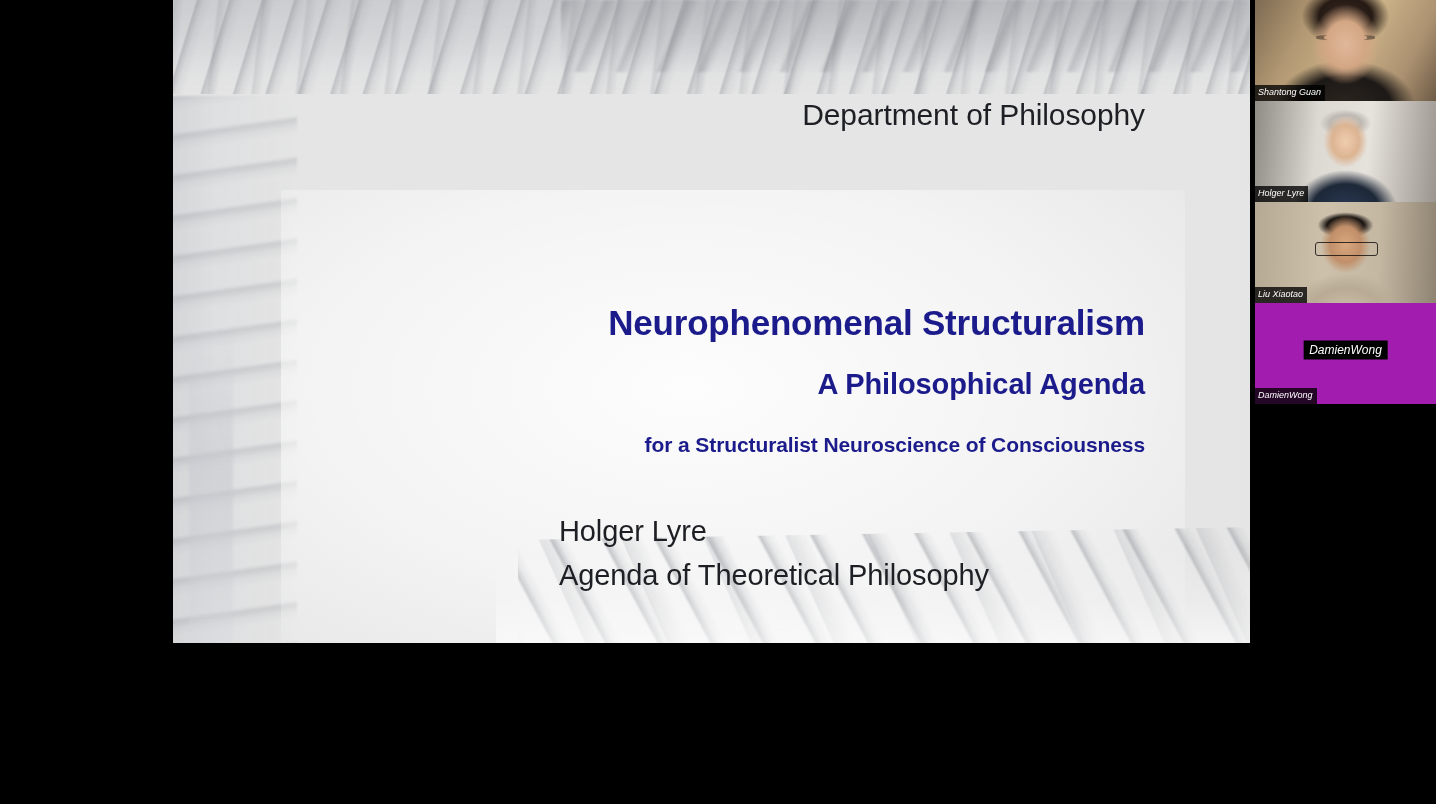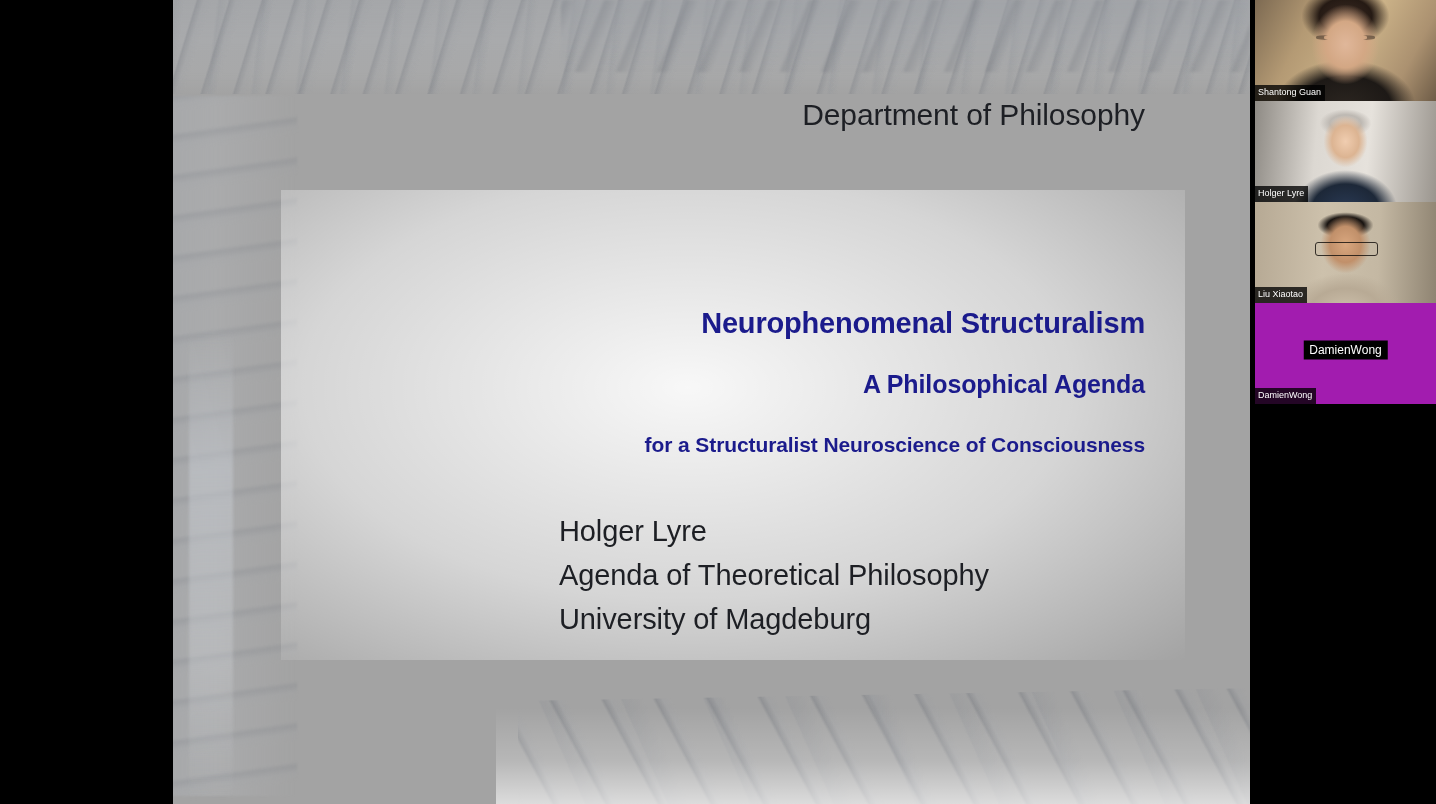--- a/index.html
+++ b/index.html
@@ -28,22 +28,22 @@
     height: 804px;
     background: #000000;
     overflow: hidden;
   }
 
   .slide {
     position: absolute;
     left: 173px;
     top: 0;
     width: 1077px;
-    height: 804px;
-    background: #a3a3a3;
+    height: 643px;
+    background: #e5e5e5;
     overflow: hidden;
   }
 
   
   .tex {
     position: absolute;
     pointer-events: none;
   }
 
   .tex-top {
@@ -169,27 +169,27 @@
   .title-block {
     position: absolute;
     right: 105px;
     top: 300px;
     text-align: right;
     color: #1b1b8c;
     font-weight: bold;
   }
 
   .title-main {
-    font-size: 29px;
+    font-size: 35px;
     line-height: 46px;
     letter-spacing: -0.2px;
   }
 
   .title-sub1 {
-    font-size: 25px;
+    font-size: 29px;
     line-height: 40px;
     margin-top: 18px;
     letter-spacing: -0.1px;
   }
 
   .title-sub2 {
     font-size: 21px;
     line-height: 40px;
     margin-top: 21px;
     letter-spacing: -0.1px;
@@ -206,20 +206,21 @@
     letter-spacing: -0.1px;
   }
 
   
   .sidebar {
     position: absolute;
     right: 0; top: 0;
     width: 181px;
     height: 764px;
     background: #000000;
+    font-style: italic;
   }
 
   .tile {
     position: relative;
     width: 181px;
     height: 101px;
     overflow: hidden;
     background: #111;
   }
 
@@ -331,21 +332,20 @@
 
         <div class="title-block">
           <div class="title-main">Neurophenomenal Structuralism</div>
           <div class="title-sub1">A Philosophical Agenda</div>
           <div class="title-sub2">for a Structuralist Neuroscience of Consciousness</div>
         </div>
 
         <div class="presenter-block">
           <div>Holger Lyre</div>
           <div>Agenda of Theoretical Philosophy</div>
-          <div>University of Magdeburg</div>
         </div>
 
       </div>
     </div>
   </div>
 
   <div class="sidebar">
 
     <div class="tile">
       <div class="tile-video cam1"></div>

